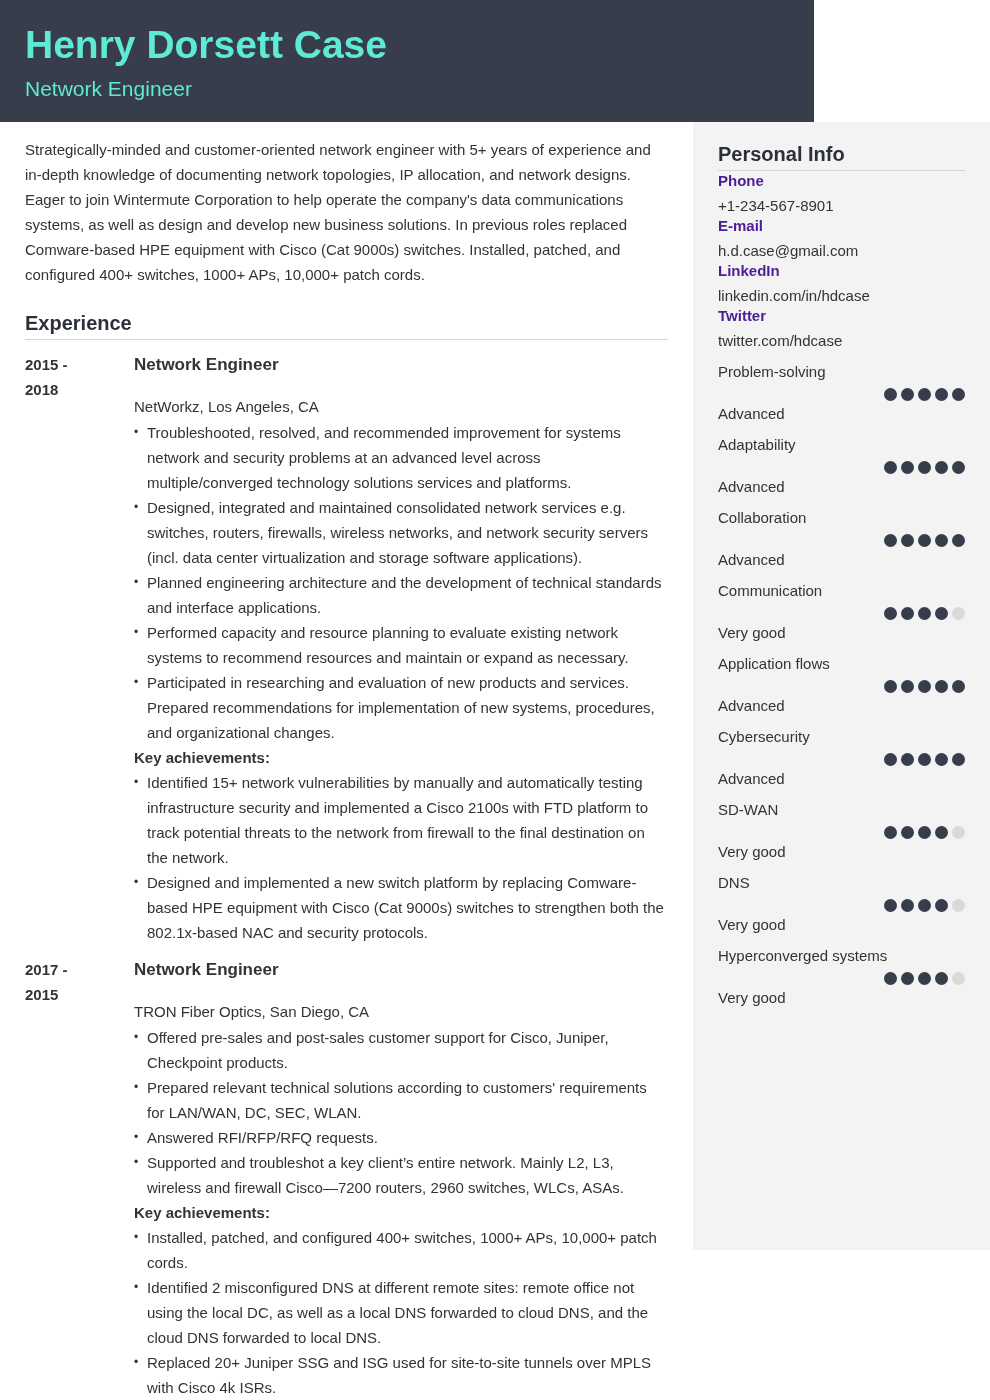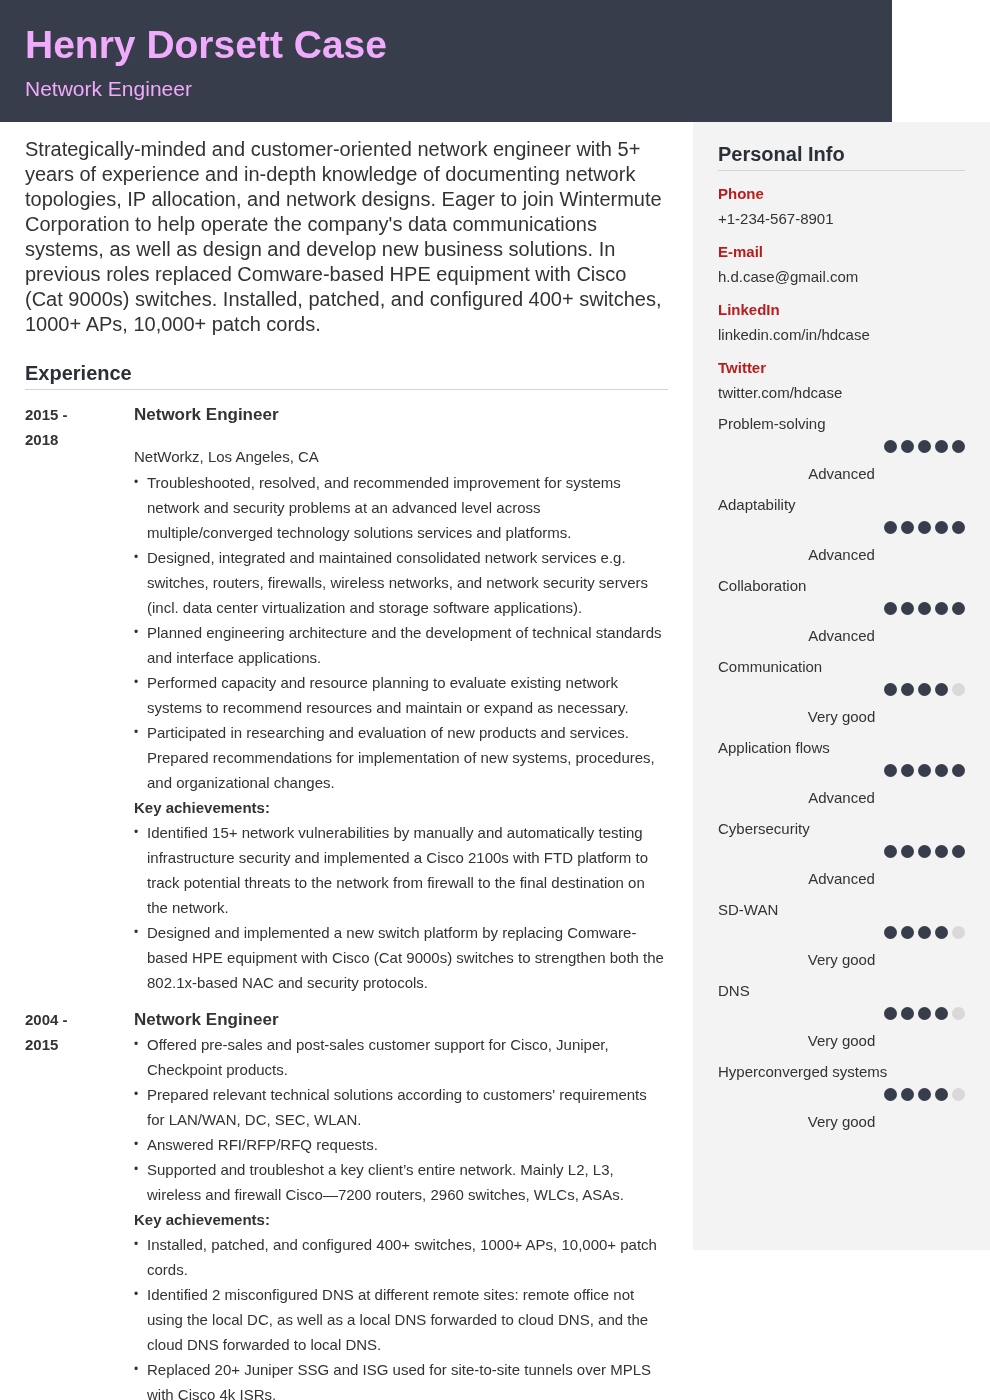--- a/index.html
+++ b/index.html
@@ -1,40 +1,40 @@
 <!DOCTYPE html>
 <html><head>
   <meta charset="utf-8">
   <style>
     * { box-sizing: border-box; margin: 0; padding: 0; }
     html, body { width: 990px; height: 1400px; background: #ffffff; overflow: hidden; }
     body { font-family: "Liberation Sans", sans-serif; color: #333333; position: relative; }
 
     .header {
-      position: absolute; left: 0; top: 0; width: 892px; height: 122px;
-      background: #373d4a; color: #f0abfc;
+      position: absolute; left: 0; top: 0; width: 814px; height: 122px;
+      background: #373d4a; color: #5eead4;
     }
     .header .name {
       position: absolute; left: 25px; top: 22px;
       font-size: 39px; font-weight: bold; line-height: 46px; letter-spacing: 0px;
     }
     .header .title {
       position: absolute; left: 25px; top: 76px;
       font-size: 21px; line-height: 26px;
     }
 
     .sidebar {
       position: absolute; left: 693px; top: 122px; width: 297px; height: 1128px;
       background: #f3f3f3;
     }
 
     .main { position: absolute; left: 25px; top: 137px; width: 643px; }
 
     .summary {
-      font-size: 20px; line-height: 25px; color: #333;
+      font-size: 15px; line-height: 25px; color: #333;
     }
 
     .section-title {
       font-size: 20px; font-weight: bold; color: #2b2f38;
       line-height: 26px; padding-bottom: 3px;
       border-bottom: 1px solid #d4d4d4;
     }
 
     .exp-heading { margin-top: 23px; }
 
@@ -56,30 +56,30 @@
       font-size: 15px; line-height: 25px; color: #333;
     }
     .job li .bullet {
       position: absolute; left: 0; top: 0; font-size: 12px;
     }
     .job .ach-label {
       font-size: 15px; font-weight: bold; line-height: 25px; color: #333;
     }
 
     .side-inner { position: absolute; left: 25px; top: 19px; width: 247px; }
-    .pi-label { font-size: 15px; font-weight: bold; line-height: 20px; color: #b91c1c; margin-top: 13px; }
+    .pi-label { font-size: 15px; font-weight: bold; line-height: 20px; color: #4c1d95; }
     .pi-value { font-size: 15px; line-height: 20px; color: #333; margin-top: 5px; }
 
     .skills-title { margin-top: 22px; }
     .skill { margin-top: 11px; }
     .skill .s-name { font-size: 15px; line-height: 20px; color: #333; }
     .skill .dots { display: flex; justify-content: flex-end; gap: 4px; margin-top: 6px; height: 13px; }
     .skill .dot { width: 13px; height: 13px; border-radius: 50%; background: #373d4a; }
     .skill .dot.off { background: #d9d9d9; }
-    .skill .s-level { text-align: center; font-size: 15px; line-height: 20px; color: #333; margin-top: 11px; }
+    .skill .s-level { text-align: left; font-size: 15px; line-height: 20px; color: #333; margin-top: 3px; }
   </style>
 </head>
 <body>
 
 <div class="header">
   <div class="name">Henry Dorsett Case</div>
   <div class="title">Network Engineer</div>
 </div>
 
 <div class="sidebar">
@@ -222,25 +222,26 @@
           </ul>
           <div class="ach-label">Key achievements:</div>
           <ul>
             <li><span class="bullet">•</span><span>Identified 15+ network vulnerabilities by manually and automatically testing infrastructure security and implemented a Cisco 2100s with FTD platform to track potential threats to the network from firewall to the final destination on the network.</span></li>
             <li><span class="bullet">•</span><span>Designed and implemented a new switch platform by replacing Comware-based HPE equipment with Cisco (Cat 9000s) switches to strengthen both the 802.1x-based NAC and security protocols.</span></li>
           </ul>
         </div>
       </div>
       <div class="job">
         <div class="dates">
-          <div>2004 -</div>
+          <div>2017 -</div>
           <div>2015</div>
         </div>
         <div class="body">
           <div class="role">Network Engineer</div>
+          <div class="company">TRON Fiber Optics, San Diego, CA</div>
           <ul>
             <li><span class="bullet">•</span><span>Offered pre-sales and post-sales customer support for Cisco, Juniper, Checkpoint products.</span></li>
             <li><span class="bullet">•</span><span>Prepared relevant technical solutions according to customers' requirements for LAN/WAN, DC, SEC, WLAN.</span></li>
             <li><span class="bullet">•</span><span>Answered RFI/RFP/RFQ requests.</span></li>
             <li><span class="bullet">•</span><span>Supported and troubleshot a key client’s entire network. Mainly L2, L3, wireless and firewall Cisco—7200 routers, 2960 switches, WLCs, ASAs.</span></li>
           </ul>
           <div class="ach-label">Key achievements:</div>
           <ul>
             <li><span class="bullet">•</span><span>Installed, patched, and configured 400+ switches, 1000+ APs, 10,000+ patch cords.</span></li>
             <li><span class="bullet">•</span><span>Identified 2 misconfigured DNS at different remote sites: remote office not using the local DC, as well as a local DNS forwarded to cloud DNS, and the cloud DNS forwarded to local DNS.</span></li>

